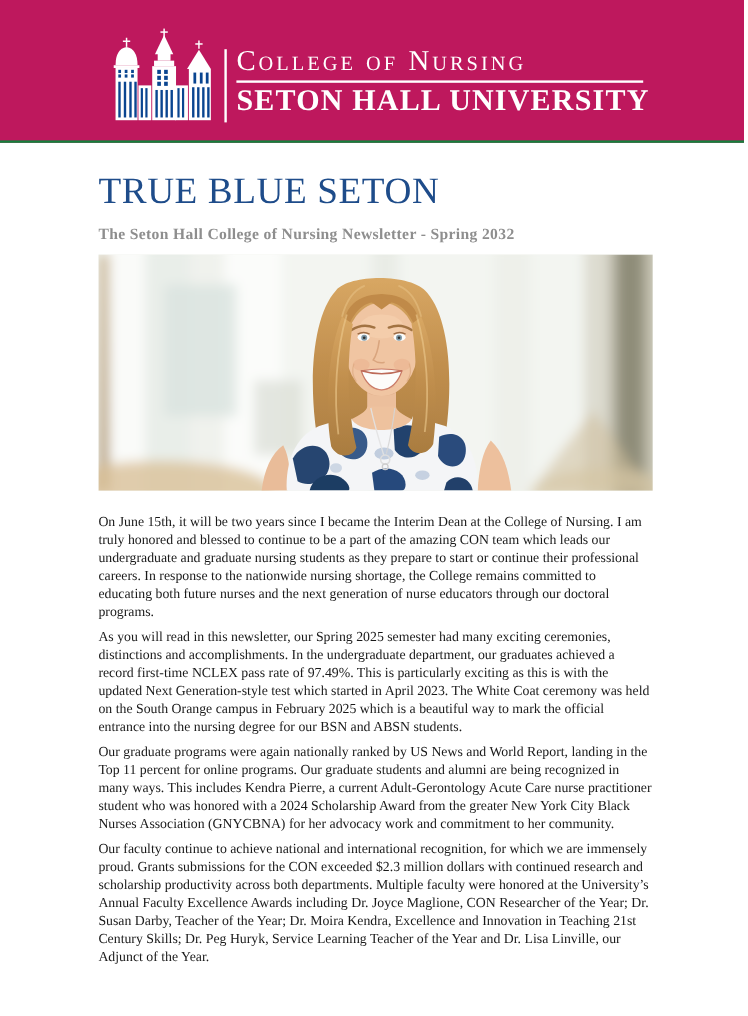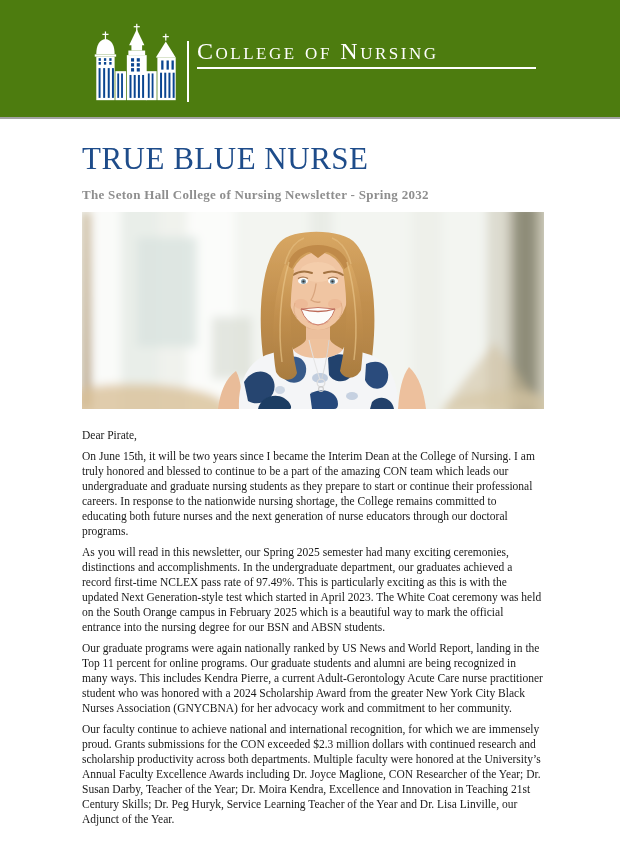--- a/index.html
+++ b/index.html
@@ -3,21 +3,21 @@
 <meta charset="utf-8">
 <style>
   html,body { margin:0; padding:0; background:#ffffff; }
   .page {
     position:relative; width:623px; height:847px; background:#ffffff;
     overflow:hidden; font-family:"Liberation Serif", serif;
   }
   
   .banner {
     position:absolute; left:0; top:0; width:620px; height:117px;
-    background:#4d7c0f; border-bottom:2px solid #a3a3a3;
+    background:#be185d; border-bottom:2px solid #15803d;
   }
   .logo-icon { position:absolute; left:94px; top:20px; width:84px; height:84px; }
   .logo-divider { position:absolute; left:187px; top:41px; width:2px; height:61px; background:#ffffff; }
   .logo-text { position:absolute; left:197px; top:39px; width:345px; }
   .college-label {
     color:#ffffff; font-variant:small-caps; font-size:24px; line-height:24px;
     letter-spacing:2.5px; white-space:nowrap;
   }
   .logo-rule { width:339px; height:2px; background:#ffffff; margin:4px 0 3px 0; }
   .university-label {
@@ -107,25 +107,26 @@
         <rect x="30.5" y="65" width="2.4" height="32"></rect>
           <rect x="35.5" y="65" width="2.4" height="32"></rect>
         <rect x="70.5" y="65" width="2.4" height="32"></rect>
           <rect x="75.5" y="65" width="2.4" height="32"></rect>
       </g>
     </svg>
     <div class="logo-divider"></div>
     <div class="logo-text">
       <div class="college-label">College of Nursing</div>
       <div class="logo-rule"></div>
+      <div class="university-label">SETON HALL UNIVERSITY</div>
     </div>
   </header>
 
   <main>
-    <h1 class="newsletter-title">TRUE BLUE NURSE</h1>
+    <h1 class="newsletter-title">TRUE BLUE SETON</h1>
     <h2 class="newsletter-subtitle">The Seton Hall College of Nursing Newsletter - Spring 2032</h2>
 
     <figure class="photo">
       <svg width="462" height="197" viewBox="0 0 462 197" xmlns="http://www.w3.org/2000/svg" aria-hidden="true">
         <defs>
           <filter id="bgblur" x="-10%" y="-10%" width="120%" height="120%">
               <feGaussianBlur stdDeviation="5"></feGaussianBlur>
             </filter>
           <filter id="softblur" x="-10%" y="-10%" width="120%" height="120%">
               <feGaussianBlur stdDeviation="0.5"></feGaussianBlur>
@@ -230,21 +231,20 @@
             <path d="M 207 50 C 198 80 196 120 200 150" stroke="#ecc98e" stroke-width="1.5" fill="none" opacity="0.6"></path>
             <path d="M 265 50 C 274 80 276 118 272 148" stroke="#ecc98e" stroke-width="1.5" fill="none" opacity="0.6"></path>
             <path d="M 222 26 C 212 30 206 40 203 52" stroke="#e6bf82" stroke-width="1.5" fill="none" opacity="0.6"></path>
             <path d="M 250 26 C 260 30 266 40 269 52" stroke="#e6bf82" stroke-width="1.5" fill="none" opacity="0.6"></path>
           </g>
         </g>
       </svg>
     </figure>
 
     <section class="letter">
-      <p>Dear Pirate,</p>
       <p>On June 15th, it will be two years since I became the Interim Dean at the College of Nursing. I am truly honored and blessed to continue to be a part of the amazing CON team which leads our undergraduate and graduate nursing students as they prepare to start or continue their professional careers. In response to the nationwide nursing shortage, the College remains committed to educating both future nurses and the next generation of nurse educators through our doctoral programs.</p>
       <p>As you will read in this newsletter, our Spring 2025 semester had many exciting ceremonies, distinctions and accomplishments. In the undergraduate department, our graduates achieved a record first-time NCLEX pass rate of 97.49%. This is particularly exciting as this is with the updated Next Generation-style test which started in April 2023. The White Coat ceremony was held on the South Orange campus in February 2025 which is a beautiful way to mark the official entrance into the nursing degree for our BSN and ABSN students.</p>
       <p>Our graduate programs were again nationally ranked by US News and World Report, landing in the Top 11 percent for online programs. Our graduate students and alumni are being recognized in many ways. This includes Kendra Pierre, a current Adult-Gerontology Acute Care nurse practitioner student who was honored with a 2024 Scholarship Award from the greater New York City Black Nurses Association (GNYCBNA) for her advocacy work and commitment to her community.</p>
       <p>Our faculty continue to achieve national and international recognition, for which we are immensely proud. Grants submissions for the CON exceeded $2.3 million dollars with continued research and scholarship productivity across both departments. Multiple faculty were honored at the University’s Annual Faculty Excellence Awards including Dr. Joyce Maglione, CON Researcher of the Year; Dr. Susan Darby, Teacher of the Year; Dr. Moira Kendra, Excellence and Innovation in Teaching 21st Century Skills; Dr. Peg Huryk, Service Learning Teacher of the Year and Dr. Lisa Linville, our Adjunct of the Year.</p>
     </section>
   </main>
 
 </div>
 
 </body></html>

